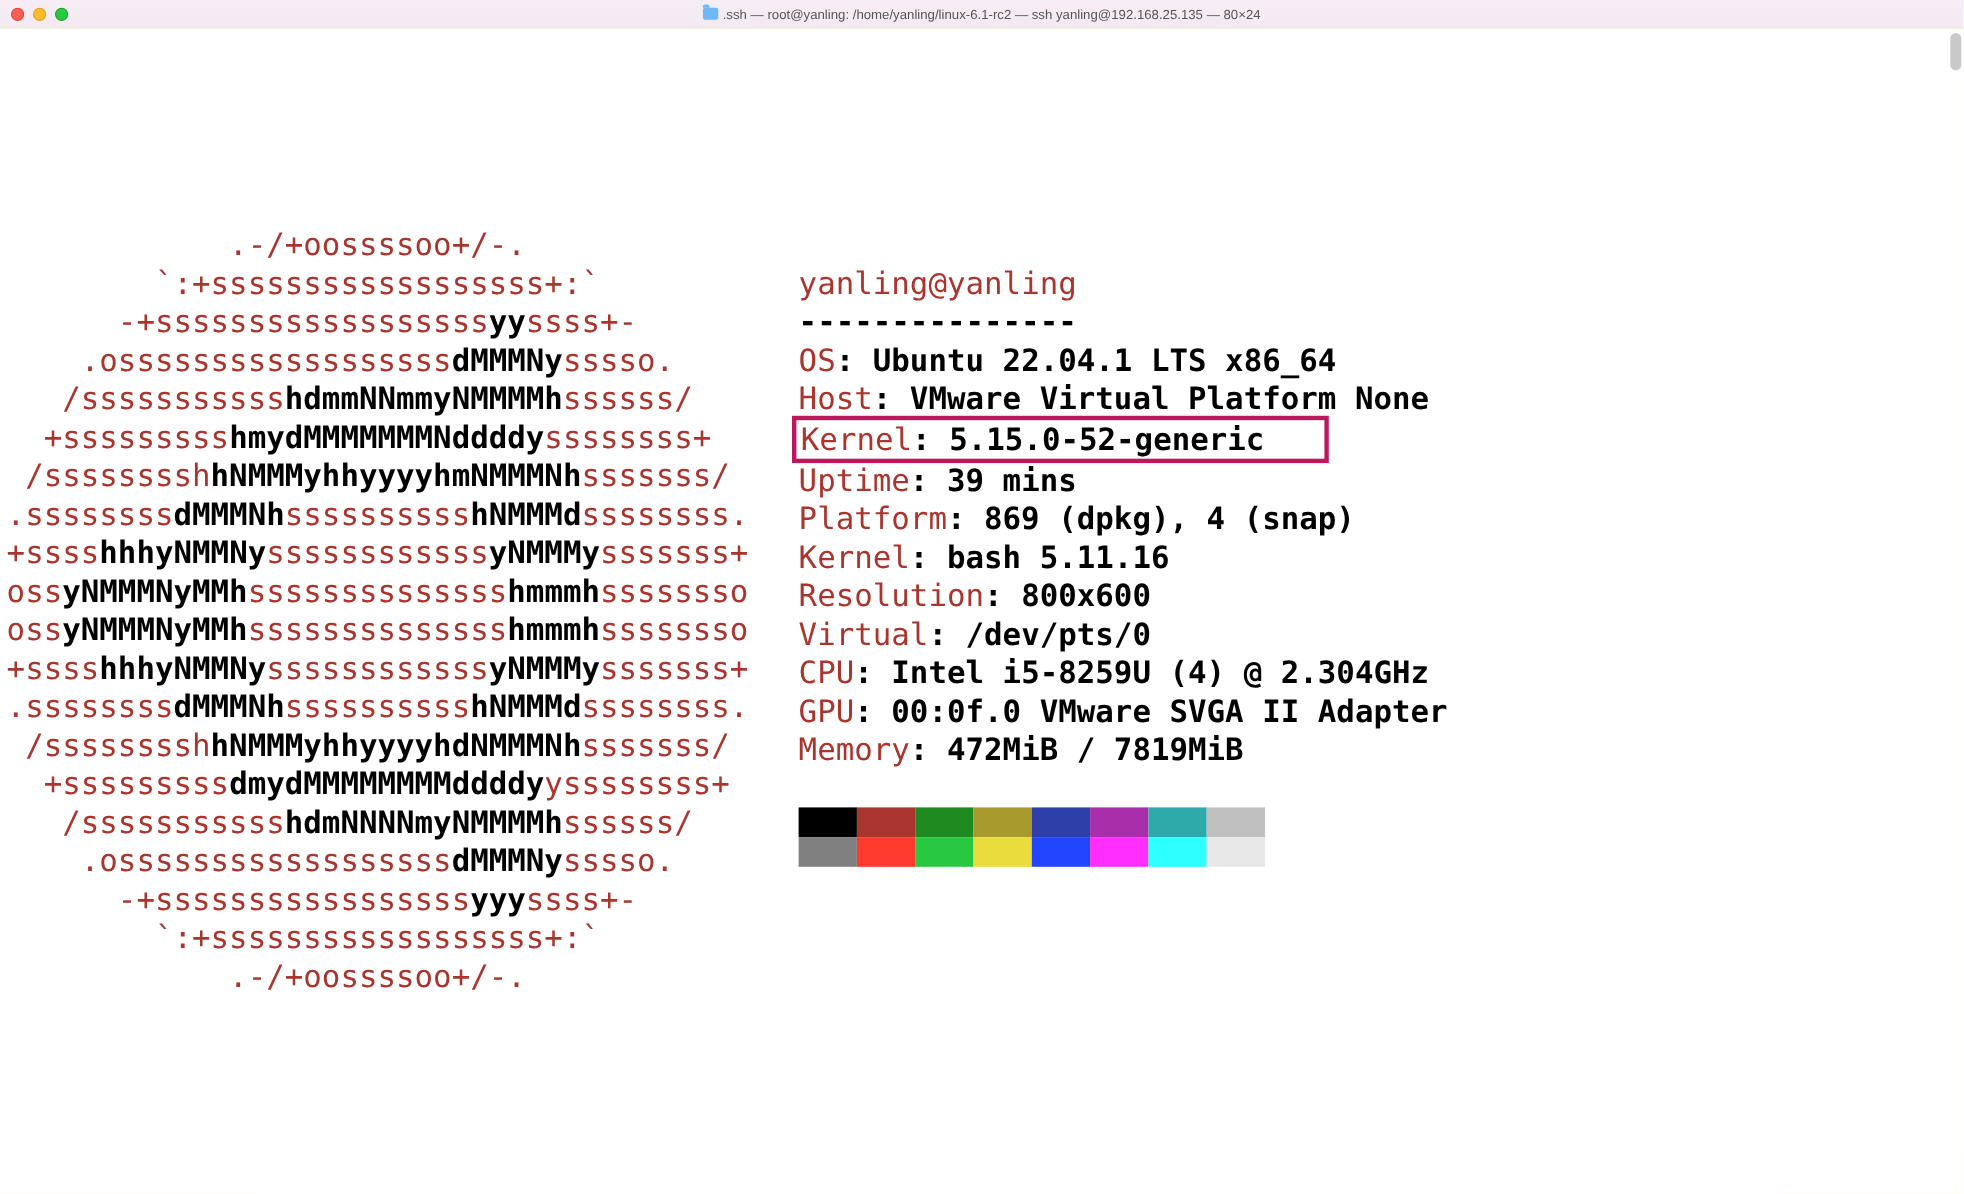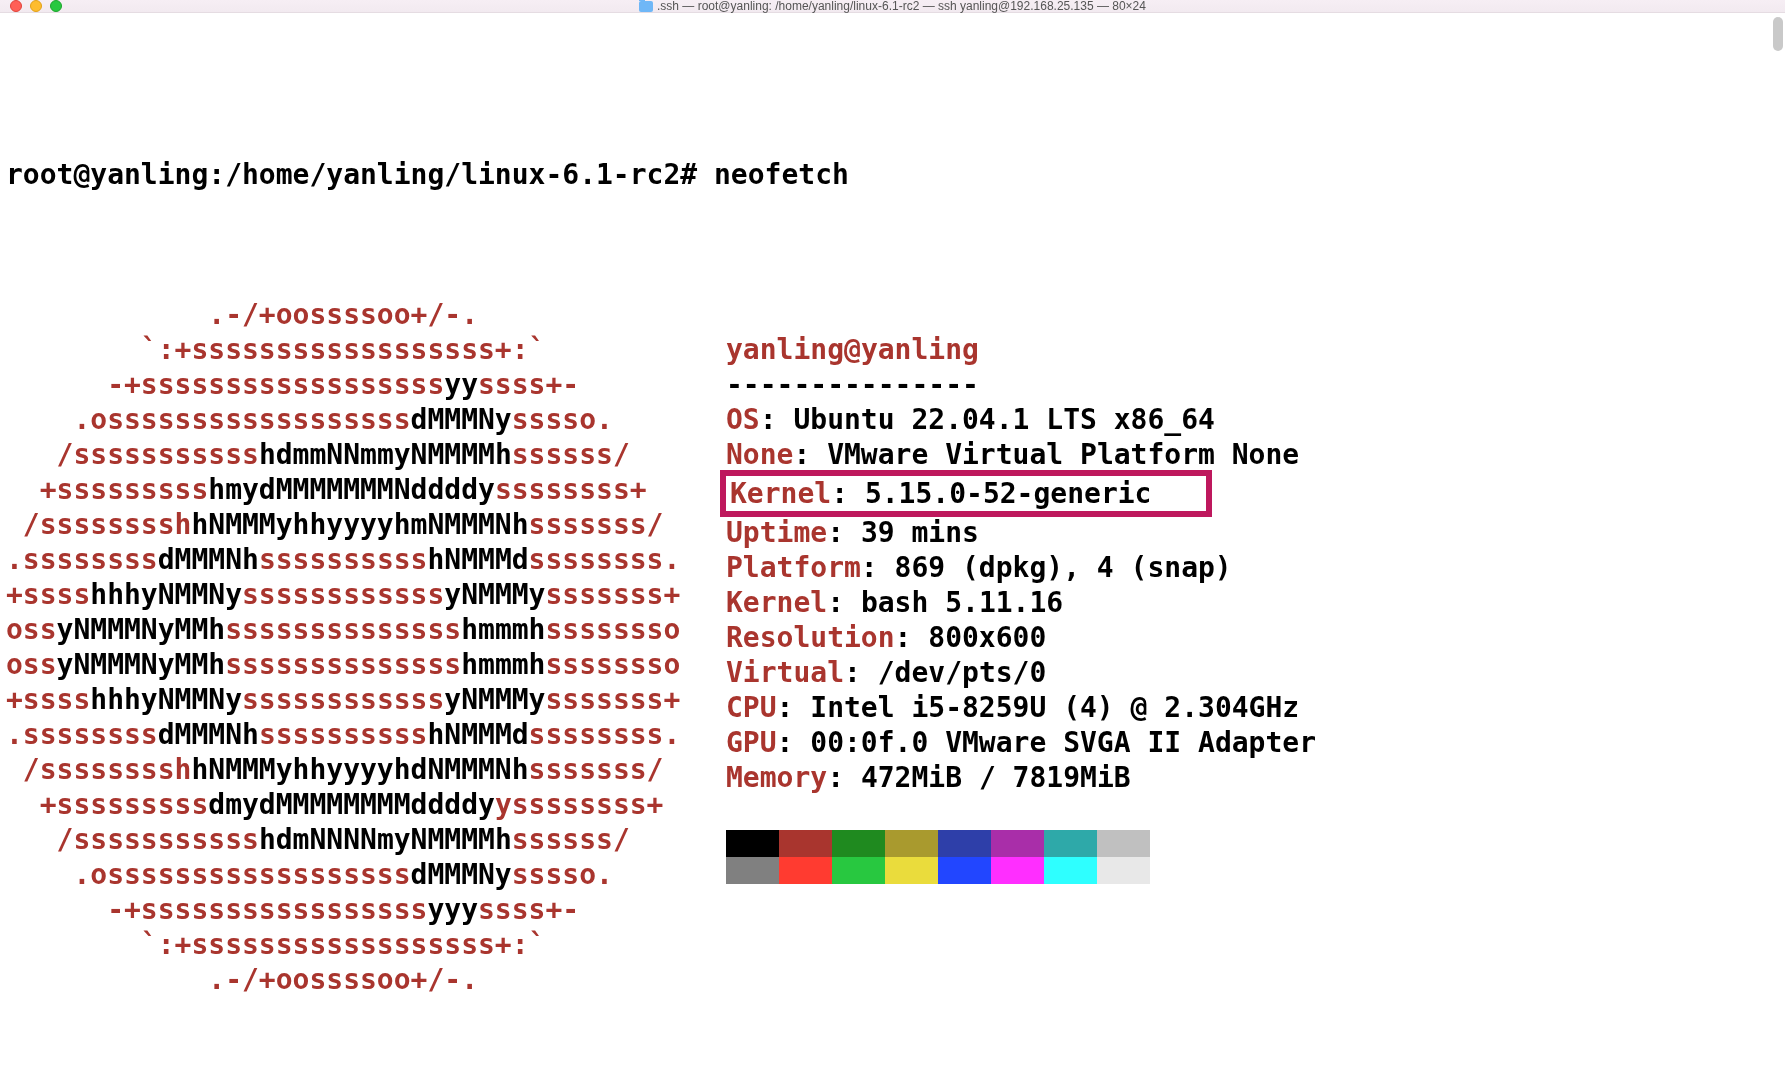--- a/index.html
+++ b/index.html
@@ -13,23 +13,23 @@
   .tl.green { background: #28c840; border: 0.5px solid #1ba52b; }
   .titlecenter { position: absolute; left: 0; right: 0; text-align: center; font-size: 12px; color: #555; display: flex; align-items: center; justify-content: center; gap: 4px; pointer-events: none; }
   .titlecenter .ficon { width: 14px; height: 11px; background: #6fb7f7; border-radius: 2px; display: inline-block; position: relative; }
   .titlecenter .ficon::before { content: ""; position: absolute; top: -3px; left: 0; width: 6px; height: 3px; background: #6fb7f7; border-radius: 2px 2px 0 0; }
   .term { flex: 1; background: #ffffff; color: #000000; padding: 4px 6px; font-size: 28px; line-height: 1.25; position: relative; white-space: pre; letter-spacing: 0; font-weight: 600; }
   .scrollbar { position: absolute; top: 4px; right: 0; width: 14px; height: 96%; background: #fff; }
   .thumb { position: absolute; top: 0; right: 2px; width: 10px; height: 34px; background: #c9c9c9; border-radius: 5px; }
   .row { display: flex; }
   .col-logo { width: 720px; min-width: 720px; color: #a9352e; font-family: "Menlo","Consolas",monospace; white-space: pre; }
   .col-info { color: #000; }
-  .b { color: #a9352e; font-weight: 700; }
+  .b { color: #a9352e; font-weight: 400; }
   .blk { color: #000; font-weight: 700; }
-  .highlight { border: 6px solid #be185d; padding: 0 4px; margin: -2px -6px; display: inline-block; }
+  .highlight { border: 4px solid #be185d; padding: 0 4px; margin: -2px -6px; display: inline-block; }
   .swatches { display: flex; }
   .sw { width: 53px; height: 27px; }
   .logoLine { display:block; font-family: "Menlo","Consolas",monospace; font-weight:700; white-space:pre; }
 </style>
 </head>
 <body>
 
 <div class="window">
   <div class="titlebar">
     <div class="traffic">
@@ -41,29 +41,28 @@
       <span class="ficon"></span>
       <span>.ssh — root@yanling: /home/yanling/linux-6.1-rc2 — ssh yanling@192.168.25.135 — 80×24</span>
     </div>
   </div>
 
   <div class="term">
     <div class="scrollbar">
       <div class="thumb"></div>
     </div>
 
-    <div><span class="blk">root@yanling:/home/yanling/linux-6.1-rc2# </span><span class="blk">neofetch</span></div>
 
     <div class="row">
       <div class="col-logo" id="logo"><span class="logoLine"><span class="b">            .-/+oossssoo+/-.</span></span><span class="logoLine"><span class="b">        `:+ssssssssssssssssss+:`</span></span><span class="logoLine"><span class="b">      -+ssssssssssssssssss</span><span class="blk">yy</span><span class="b">ssss+-</span></span><span class="logoLine"><span class="b">    .ossssssssssssssssss</span><span class="blk">dMMMNy</span><span class="b">sssso.</span></span><span class="logoLine"><span class="b">   /sssssssssss</span><span class="blk">hdmmNNmmyNMMMMh</span><span class="b">ssssss/</span></span><span class="logoLine"><span class="b">  +sssssssss</span><span class="blk">hmydMMMMMMMNddddy</span><span class="b">ssssssss+</span></span><span class="logoLine"><span class="b"> /ssssssssh</span><span class="blk">hNMMMyhhyyyyhmNMMMNh</span><span class="b">sssssss/</span></span><span class="logoLine"><span class="b">.ssssssss</span><span class="blk">dMMMNh</span><span class="b">ssssssssss</span><span class="blk">hNMMMd</span><span class="b">ssssssss.</span></span><span class="logoLine"><span class="b">+ssss</span><span class="blk">hhhyNMMNy</span><span class="b">ssssssssssss</span><span class="blk">yNMMMy</span><span class="b">sssssss+</span></span><span class="logoLine"><span class="b">oss</span><span class="blk">yNMMMNyMMh</span><span class="b">ssssssssssssss</span><span class="blk">hmmmh</span><span class="b">ssssssso</span></span><span class="logoLine"><span class="b">oss</span><span class="blk">yNMMMNyMMh</span><span class="b">ssssssssssssss</span><span class="blk">hmmmh</span><span class="b">ssssssso</span></span><span class="logoLine"><span class="b">+ssss</span><span class="blk">hhhyNMMNy</span><span class="b">ssssssssssss</span><span class="blk">yNMMMy</span><span class="b">sssssss+</span></span><span class="logoLine"><span class="b">.ssssssss</span><span class="blk">dMMMNh</span><span class="b">ssssssssss</span><span class="blk">hNMMMd</span><span class="b">ssssssss.</span></span><span class="logoLine"><span class="b"> /ssssssssh</span><span class="blk">hNMMMyhhyyyyhdNMMMNh</span><span class="b">sssssss/</span></span><span class="logoLine"><span class="b">  +sssssssss</span><span class="blk">dmydMMMMMMMMddddy</span><span class="b">yssssssss+</span></span><span class="logoLine"><span class="b">   /sssssssssss</span><span class="blk">hdmNNNNmyNMMMMh</span><span class="b">ssssss/</span></span><span class="logoLine"><span class="b">    .ossssssssssssssssss</span><span class="blk">dMMMNy</span><span class="b">sssso.</span></span><span class="logoLine"><span class="b">      -+sssssssssssssssss</span><span class="blk">yyy</span><span class="b">ssss+-</span></span><span class="logoLine"><span class="b">        `:+ssssssssssssssssss+:`</span></span><span class="logoLine"><span class="b">            .-/+oossssoo+/-.</span></span></div>
       <div class="col-info">
 <span class="b">yanling</span><span class="b">@</span><span class="b">yanling</span>
 <span>---------------</span>
 <span class="b">OS</span>: <span>Ubuntu 22.04.1 LTS x86_64</span>
-<span class="b">None</span>: <span>VMware Virtual Platform None</span>
+<span class="b">Host</span>: <span>VMware Virtual Platform None</span>
 <span class="highlight"><span class="b">Kernel</span>: <span>5.15.0-52-generic</span>   </span>
 <span class="b">Uptime</span>: <span>39 mins</span>
 <span class="b">Platform</span>: <span>869 (dpkg), 4 (snap)</span>
 <span class="b">Kernel</span>: <span>bash 5.11.16</span>
 <span class="b">Resolution</span>: <span>800x600</span>
 <span class="b">Virtual</span>: <span>/dev/pts/0</span>
 <span class="b">CPU</span>: <span>Intel i5-8259U (4) @ 2.304GHz</span>
 <span class="b">GPU</span>: <span>00:0f.0 VMware SVGA II Adapter</span>
 <span class="b">Memory</span>: <span>472MiB / 7819MiB</span>
 

